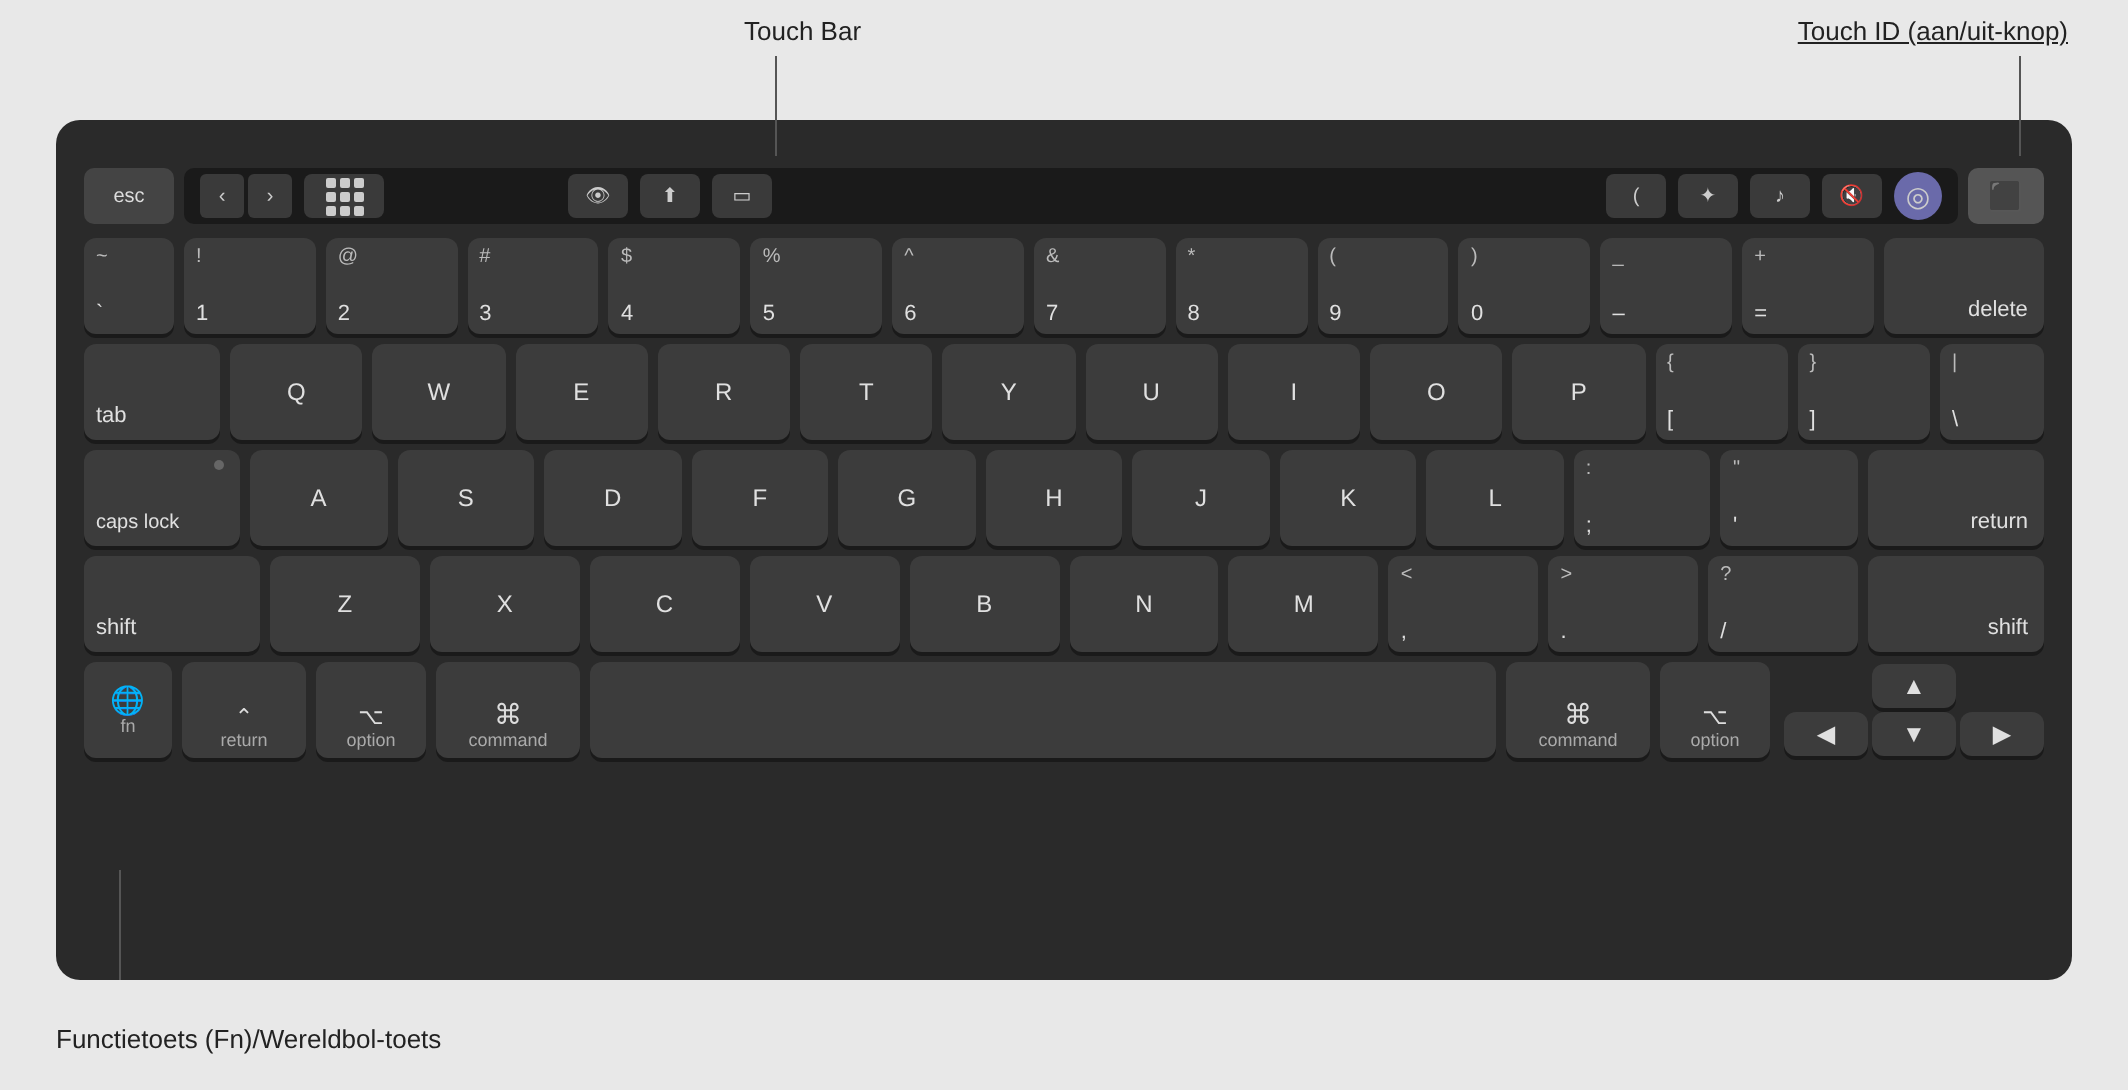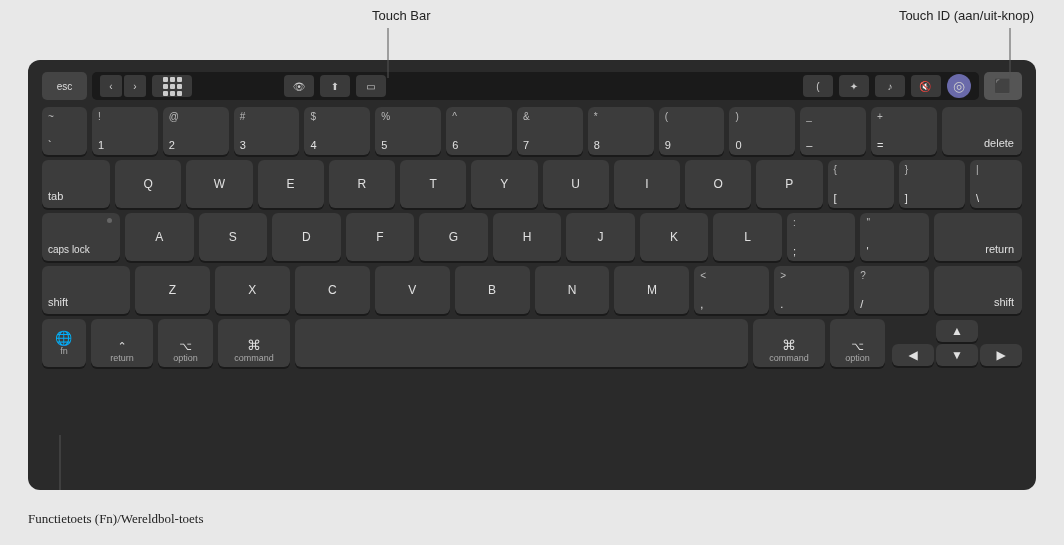--- a/index.html
+++ b/index.html
@@ -31,42 +31,42 @@
       margin-left: 32px;
     }
 
     .label-touchid {
       position: absolute;
       top: 8px;
       right: 30px;
       font-size: 13px;
       color: #222;
       white-space: nowrap;
+      text-decoration: underline;
     }
 
     .label-fn {
       position: absolute;
       bottom: 18px;
       left: 28px;
       font-size: 13px;
       color: #222;
       white-space: nowrap;
-      font-family: Liberation Serif, serif;
     }
 
     
     .keyboard {
       position: absolute;
       top: 60px;
       left: 28px;
       right: 28px;
       bottom: 55px;
       background: #2a2a2a;
       border-radius: 12px;
-      padding: 10px 14px;
+      padding: 22px 14px;
       display: flex;
       flex-direction: column;
       gap: 5px;
     }
 
     
     .touchbar-row {
       display: flex;
       align-items: center;
       gap: 5px;

